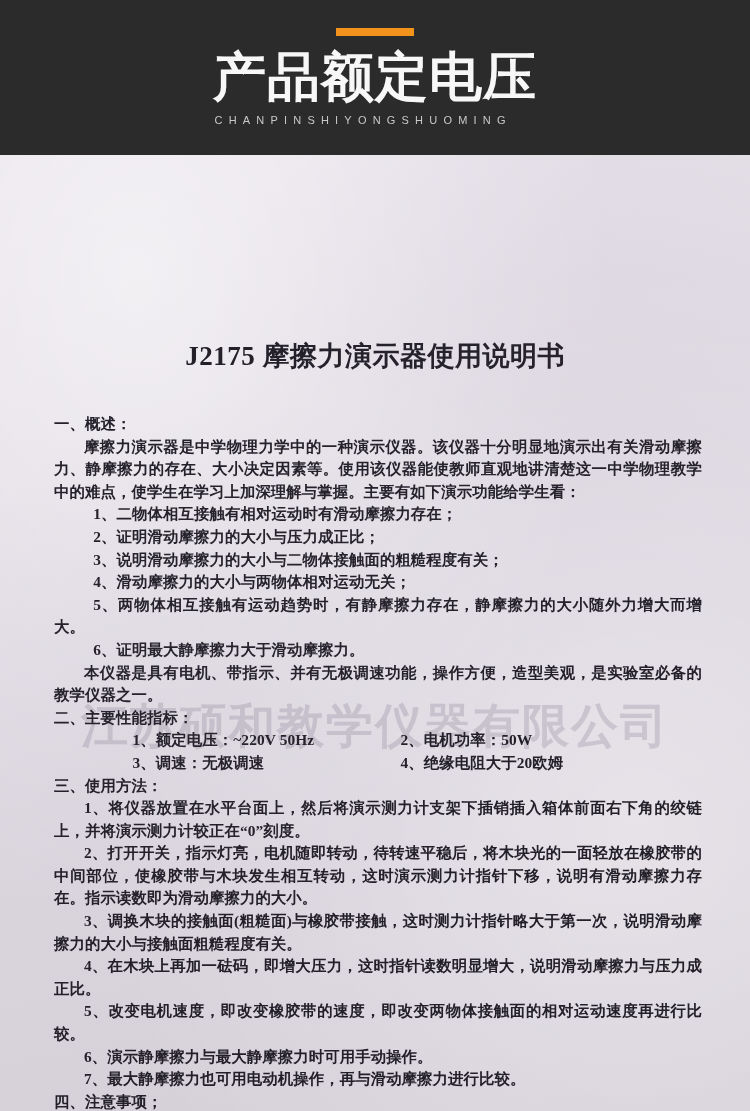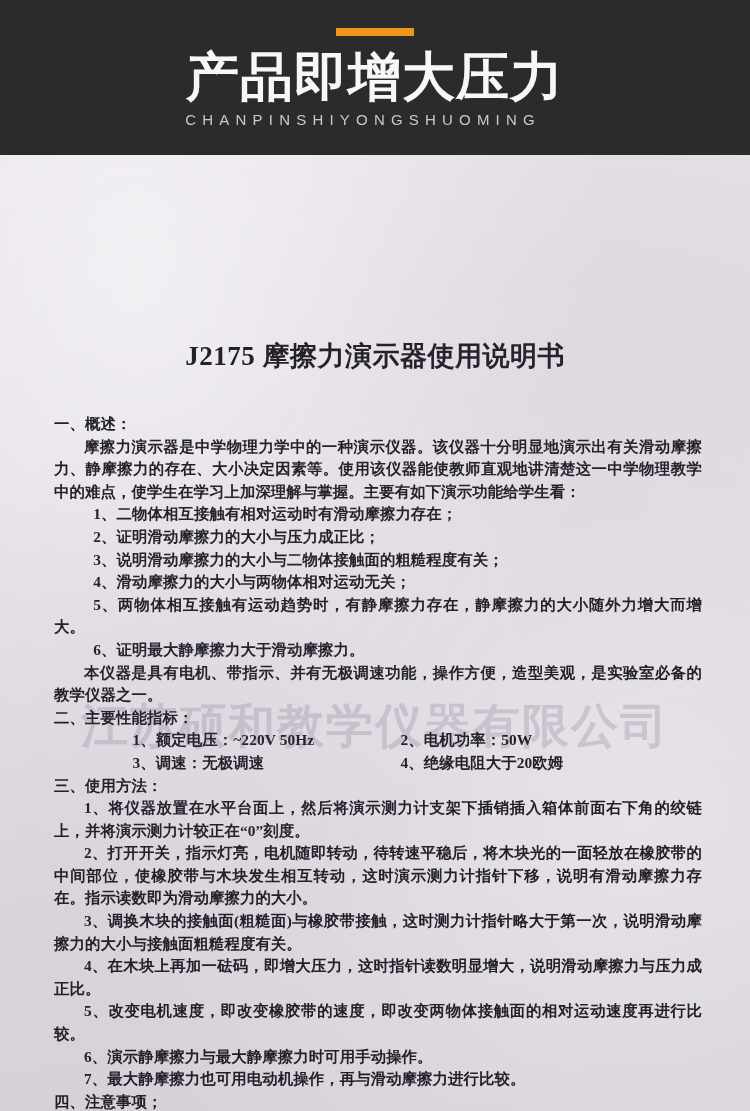--- a/index.html
+++ b/index.html
@@ -60,21 +60,21 @@
     font-weight: 700;
   }
   .banner-sub {
     position: absolute;
     top: 113px;
     left: 0;
     width: 720px;
     text-align: center;
     color: #c9c9c9;
     font-family: "Liberation Sans", "DejaVu Sans", sans-serif;
-    font-size: 15px;
+    font-size: 11px;
     line-height: 14px;
     letter-spacing: 6.2px;
     text-indent: 6.2px;
     font-weight: 400;
     white-space: nowrap;
   }
 
   
   .sheet {
     position: relative;
@@ -166,21 +166,21 @@
     display: inline-block;
   }
 </style>
 </head>
 <body>
 
 <div class="page">
 
   <div class="banner">
     <div class="banner-rule"></div>
-    <div class="banner-title"><span class="tl-light">产品</span><span class="tl-bold">即增大压力</span></div>
+    <div class="banner-title"><span class="tl-light">产品</span><span class="tl-bold">额定电压</span></div>
     <div class="banner-sub">CHANPINSHIYONGSHUOMING</div>
   </div>
 
   <div class="sheet">
 
     <div class="watermark">江苏硕和教学仪器有限公司</div>
 
     <div class="doc-title">J2175  摩擦力演示器使用说明书</div>
 
     <div class="body">

